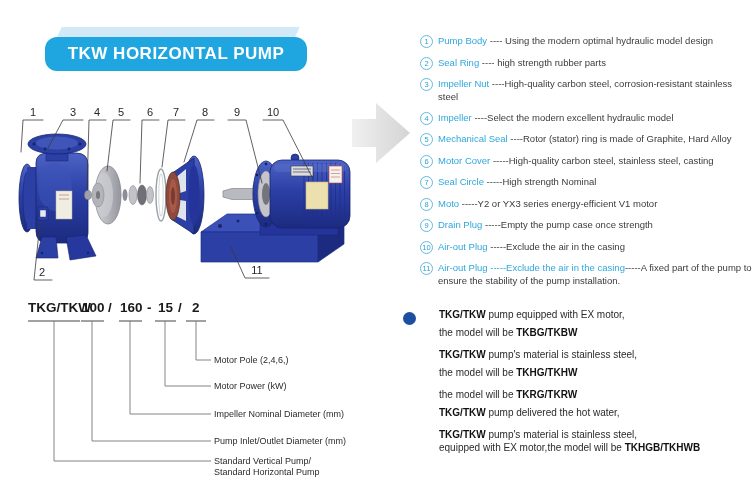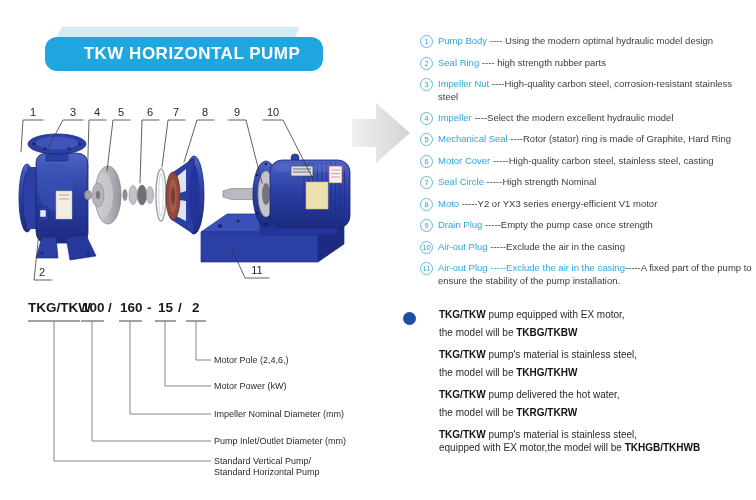--- a/index.html
+++ b/index.html
@@ -3,21 +3,21 @@
 <meta charset="utf-8">
 <style>
   html,body{margin:0;padding:0;background:#fff;}
   #page{position:relative;width:756px;height:500px;background:#ffffff;overflow:hidden;
         font-family:"Liberation Sans",sans-serif;color:#222;}
 
   
   .banner-back{position:absolute;left:58px;top:27px;width:238px;height:16px;
                background:#d2eaf8;transform:skewX(-25deg);}
   .banner{position:absolute;left:45px;top:37px;width:262px;height:34px;background:#1fa6e0;
-          border-radius:12px;display:flex;align-items:center;justify-content:center;padding-left:16px;}
+          border-radius:12px;display:flex;align-items:center;justify-content:center;}
   .banner span{color:#fff;font-weight:bold;font-size:17px;letter-spacing:.5px;}
 
   
   .parts-list{position:absolute;left:420px;top:34px;width:334px;}
   .pl-item{display:flex;align-items:flex-start;margin-bottom:7.5px;font-size:9.5px;line-height:13px;}
   .pl-num{flex:0 0 auto;width:11px;height:11px;margin:1px 5px 0 0;border:1px solid #63b9e0;
           border-radius:50%;color:#2f9fd4;font-size:7.5px;display:flex;align-items:center;
           justify-content:center;}
   .pl-name{color:#2fa7dc;}
   .pl-desc{color:#3b3b3b;}
@@ -191,21 +191,21 @@
     <div class="pl-item">
         <span class="pl-num">3</span>
         <span class="pl-text"><span class="pl-name">Impeller Nut</span><span class="pl-desc"> ----High-quality carbon steel, corrosion-resistant stainless steel</span></span>
       </div>
     <div class="pl-item">
         <span class="pl-num">4</span>
         <span class="pl-text"><span class="pl-name">Impeller</span><span class="pl-desc"> ----Select the modern excellent hydraulic model</span></span>
       </div>
     <div class="pl-item">
         <span class="pl-num">5</span>
-        <span class="pl-text"><span class="pl-name">Mechanical Seal</span><span class="pl-desc"> ----Rotor (stator) ring is made of Graphite, Hard Ring</span></span>
+        <span class="pl-text"><span class="pl-name">Mechanical Seal</span><span class="pl-desc"> ----Rotor (stator) ring is made of Graphite, Hard Alloy</span></span>
       </div>
     <div class="pl-item">
         <span class="pl-num">6</span>
         <span class="pl-text"><span class="pl-name">Motor Cover</span><span class="pl-desc"> -----High-quality carbon steel, stainless steel, casting</span></span>
       </div>
     <div class="pl-item">
         <span class="pl-num">7</span>
         <span class="pl-text"><span class="pl-name">Seal Circle</span><span class="pl-desc"> -----High strength Nominal</span></span>
       </div>
     <div class="pl-item">
@@ -252,22 +252,22 @@
     <div class="note-body">
       <div class="note-group">
         <div><span class="note-brand">TKG/TKW</span><span> pump equipped with EX motor,</span></div>
         <div><span>the model will be </span><span class="note-model">TKBG/TKBW</span></div>
       </div>
       <div class="note-group">
         <div><span class="note-brand">TKG/TKW</span><span> pump's material is stainless steel,</span></div>
         <div><span>the model will be </span><span class="note-model">TKHG/TKHW</span></div>
       </div>
       <div class="note-group">
+        <div><span>the model will be </span><span class="note-model">TKRG/TKRW</span></div>
         <div><span class="note-brand">TKG/TKW</span><span> pump delivered the hot water,</span></div>
-        <div><span>the model will be </span><span class="note-model">TKRG/TKRW</span></div>
       </div>
       <div class="note-group tight">
         <div><span class="note-brand">TKG/TKW</span><span> pump's material is stainless steel,</span></div>
         <div><span>equipped with EX motor,the model will be </span><span class="note-model">TKHGB/TKHWB</span></div>
       </div>
     </div>
   </div>
 
 </div>
 

